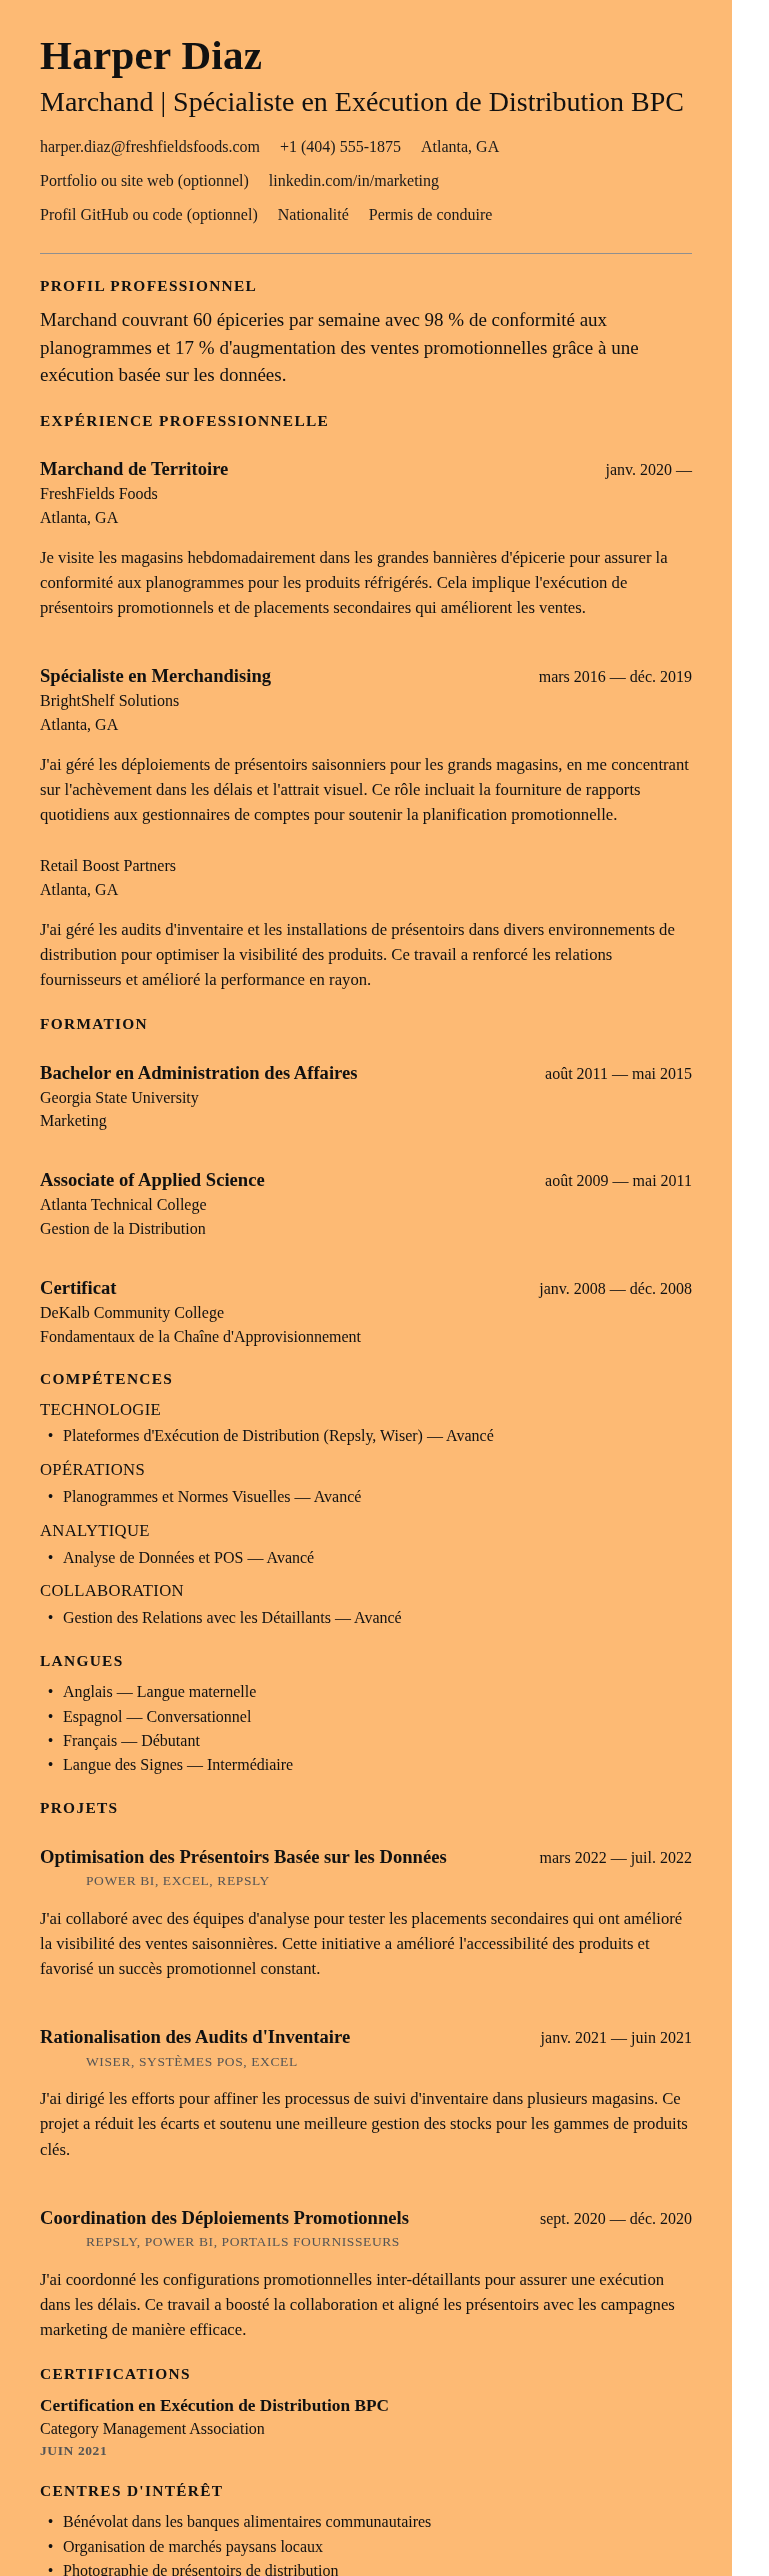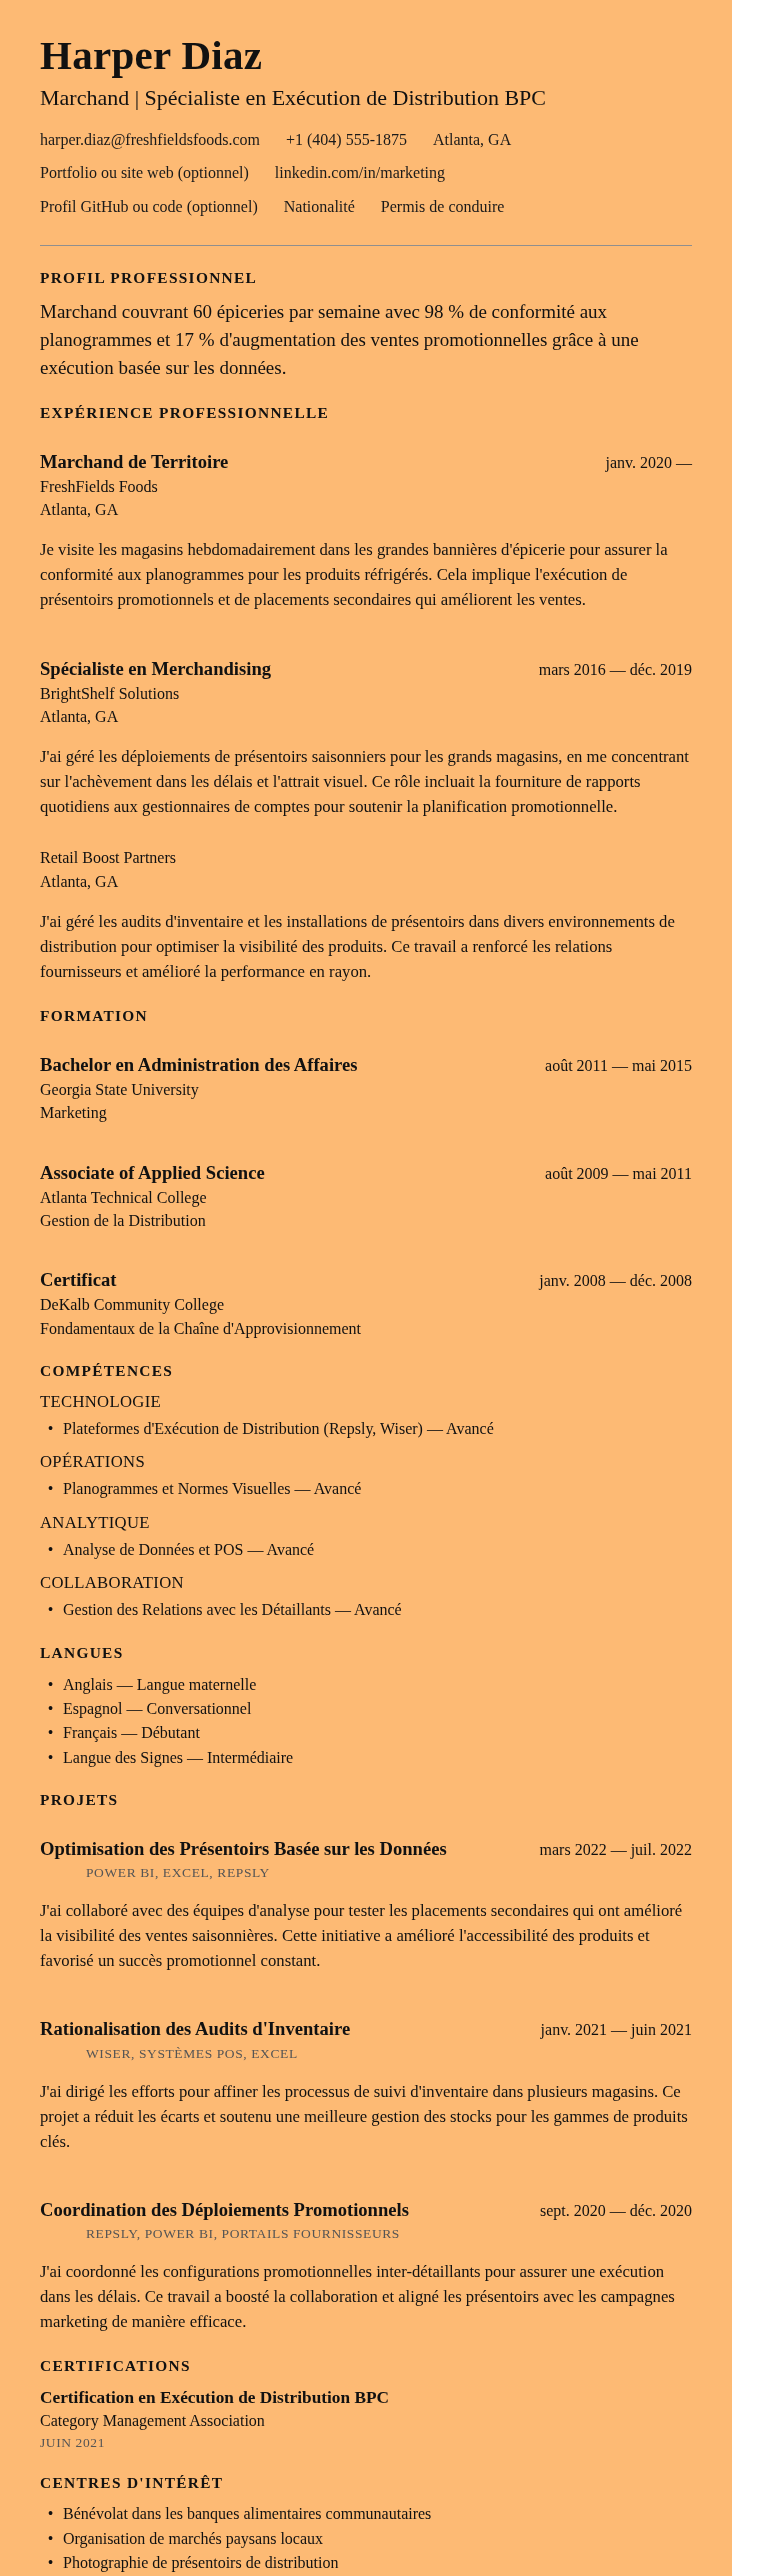--- a/index.html
+++ b/index.html
@@ -11,23 +11,23 @@
   }
   .page {
     width: 732px;
     min-height: 2576px;
     padding: 32px 40px 38px 40px;
     background: #fdba74;
   }
 
   
   .name { font-size: 41px; font-weight: 700; line-height: 1.15; letter-spacing: 0.3px; margin-bottom: 5.1px; }
-  .subtitle { font-size: 22px; line-height: 1.3; margin-bottom: 16.7px; }
+  .subtitle { font-size: 28px; line-height: 1.3; margin-bottom: 16.7px; }
   .contact { display: flex; flex-direction: column; gap: 13px; font-size: 16px; color: #1a1a1a; }
-  .contact-row { display: flex; flex-wrap: wrap; gap: 26px; line-height: 1.3; }
+  .contact-row { display: flex; flex-wrap: wrap; gap: 20px; line-height: 1.3; }
   .divider { border: none; border-top: 1.3px solid #8f8f8f; margin-top: 27px; }
 
   
   .section { margin-top: 23px; }
   .section-heading { font-size: 15.4px; font-weight: 700; letter-spacing: 1.3px; margin-bottom: 11.5px; }
 
   .profile-text { font-size: 19px; line-height: 1.45; }
 
   
   .entry { margin-bottom: 28px; }
@@ -46,21 +46,21 @@
   .skill-category { font-size: 16.7px; font-weight: 400; letter-spacing: 0.3px; margin-bottom: 5.8px; }
 
   
   ul { list-style: none; font-size: 16px; line-height: 1.36; }
   li { position: relative; padding-left: 23px; margin-bottom: 2.6px; }
   li::before { content: "\2022"; position: absolute; left: 7.7px; }
 
   
   .cert-title { font-size: 17.3px; font-weight: 700; line-height: 1.3; }
   .cert-issuer { font-size: 16px; margin-top: 3.2px; }
-  .cert-date { font-size: 13.5px; letter-spacing: 0.6px; color: #555555; margin-top: 4.5px; }
+  .cert-date { font-size: 13.5px; letter-spacing: 0.6px; color: #555555; margin-top: 4.5px; font-weight: bold; }
 </style>
 </head>
 <body>
 
 <div class="page">
 
   <header>
     <h1 class="name">Harper Diaz</h1>
     <div class="subtitle">Marchand | Spécialiste en Exécution de Distribution BPC</div>
 

